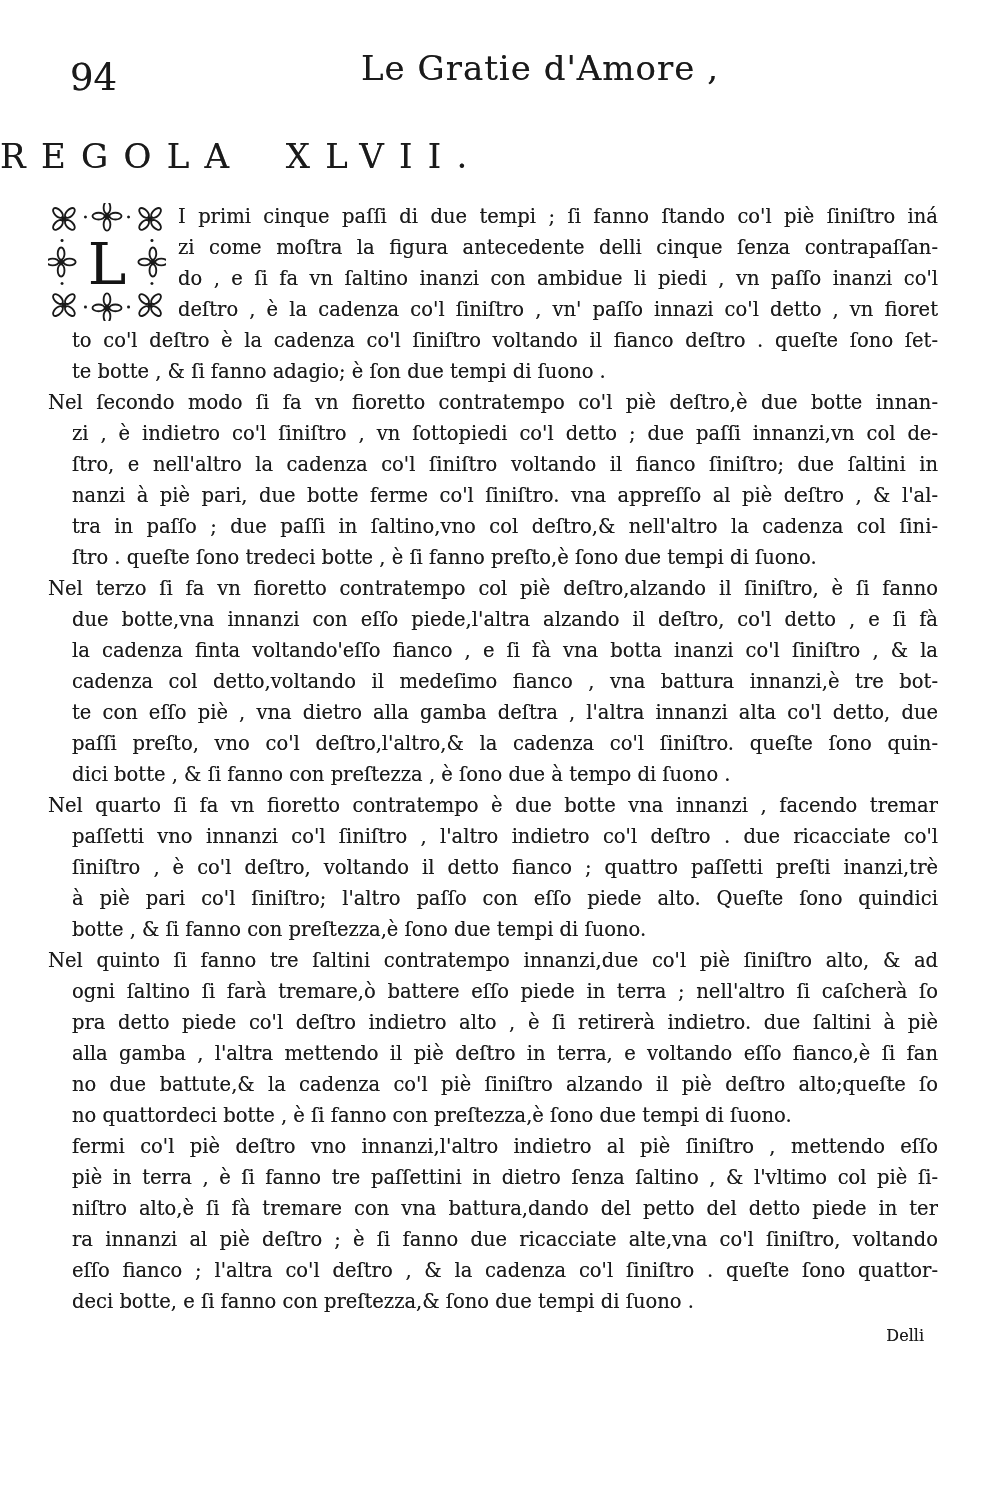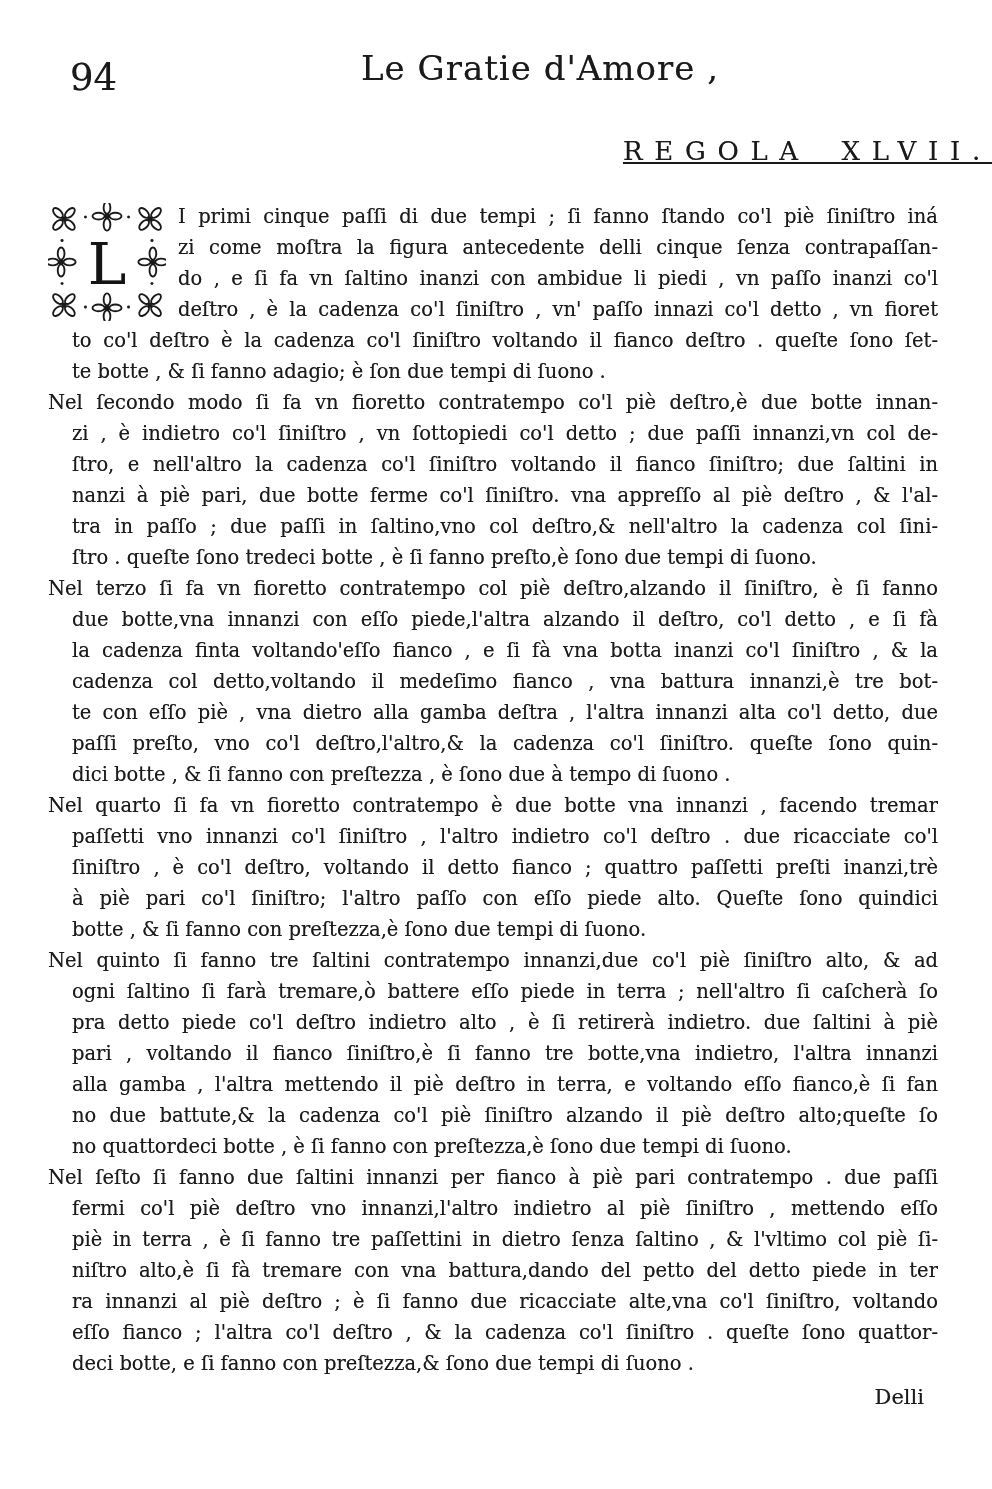--- a/index.html
+++ b/index.html
@@ -28,25 +28,24 @@
     text-align: center;
     font-size: 34px;
     letter-spacing: 1px;
     padding-left: 28px;
   }
   .section-heading {
     position: absolute;
     top: 136px;
     left: 0;
     width: 100%;
-    text-align: right;
-    font-size: 26px;
+    text-align: left;
+    font-size: 34px;
     letter-spacing: 0.45em;
     word-spacing: 0.45em;
-    text-decoration: underline;
   }
   .text-block {
     position: absolute;
     top: 201px;
     left: 48px;
     width: 890px;
     font-size: 19.5px;
     line-height: 31px;
   }
   .para { margin: 0; }
@@ -60,21 +59,21 @@
   .line.last { text-align-last: left; }
   .initial-block {
     float: left;
     width: 130px;
     height: 124px;
   }
   .initial-block svg { display: block; margin: 2px 0 0 0; }
   .catchword {
     text-align: right;
     padding-right: 14px;
-    font-size: 21px;
+    font-size: 16px;
     margin-top: 3px;
   }
 </style>
 </head>
 <body>
 
 <div class="page">
 
   <div class="page-number">94</div>
 
@@ -148,27 +147,25 @@
         <div class="line">Nel quarto ſi fa vn fioretto contratempo è due botte vna innanzi , facendo tremar</div>
         <div class="line cont">paſſetti vno innanzi co'l ſiniſtro , l'altro indietro co'l deſtro . due ricacciate co'l</div>
         <div class="line cont">ſiniſtro , è co'l deſtro, voltando il detto fianco ; quattro paſſetti preſti inanzi,trè</div>
         <div class="line cont">à piè pari co'l ſiniſtro; l'altro paſſo con eſſo piede alto.  Queſte ſono quindici</div>
         <div class="line cont last">botte , &amp;  ſi fanno con preſtezza,è ſono due tempi di ſuono.</div>
       </div>
     <div class="para">
         <div class="line">Nel quinto ſi fanno tre ſaltini contratempo innanzi,due co'l piè ſiniſtro alto, &amp; ad</div>
         <div class="line cont">ogni ſaltino ſi farà tremare,ò battere eſſo piede in terra ; nell'altro ſi caſcherà ſo</div>
         <div class="line cont">pra detto piede co'l deſtro indietro alto ,  è ſi retirerà indietro.  due ſaltini à piè</div>
-        <div class="line cont">pari , voltando il fianco ſiniſtro,è ſi fanno tre botte,vna indietro, l'altra innanzi</div>
         <div class="line cont">alla gamba , l'altra mettendo il piè deſtro in terra, e voltando eſſo fianco,è ſi fan</div>
         <div class="line cont">no due battute,&amp; la cadenza co'l piè ſiniſtro alzando il piè deſtro alto;queſte ſo</div>
         <div class="line cont last">no quattordeci botte , è ſi fanno con preſtezza,è ſono due tempi di ſuono.</div>
       </div>
     <div class="para">
-        <div class="line">Nel ſeſto ſi fanno due ſaltini innanzi per fianco à piè pari contratempo . due paſſi</div>
         <div class="line cont">fermi co'l piè deſtro vno innanzi,l'altro indietro al piè ſiniſtro , mettendo eſſo</div>
         <div class="line cont">piè in terra , è ſi fanno tre paſſettini in dietro ſenza ſaltino , &amp; l'vltimo col piè ſi-</div>
         <div class="line cont">niſtro alto,è ſi fà tremare con vna battura,dando del petto del detto piede in ter</div>
         <div class="line cont">ra innanzi al piè deſtro ; è ſi fanno due ricacciate alte,vna co'l ſiniſtro, voltando</div>
         <div class="line cont">eſſo fianco ; l'altra co'l deſtro , &amp; la cadenza co'l ſiniſtro . queſte ſono quattor-</div>
         <div class="line cont last">deci botte, e ſi fanno con preſtezza,&amp; ſono due tempi di ſuono .</div>
       </div>
 
     <div class="catchword">Delli</div>
 

